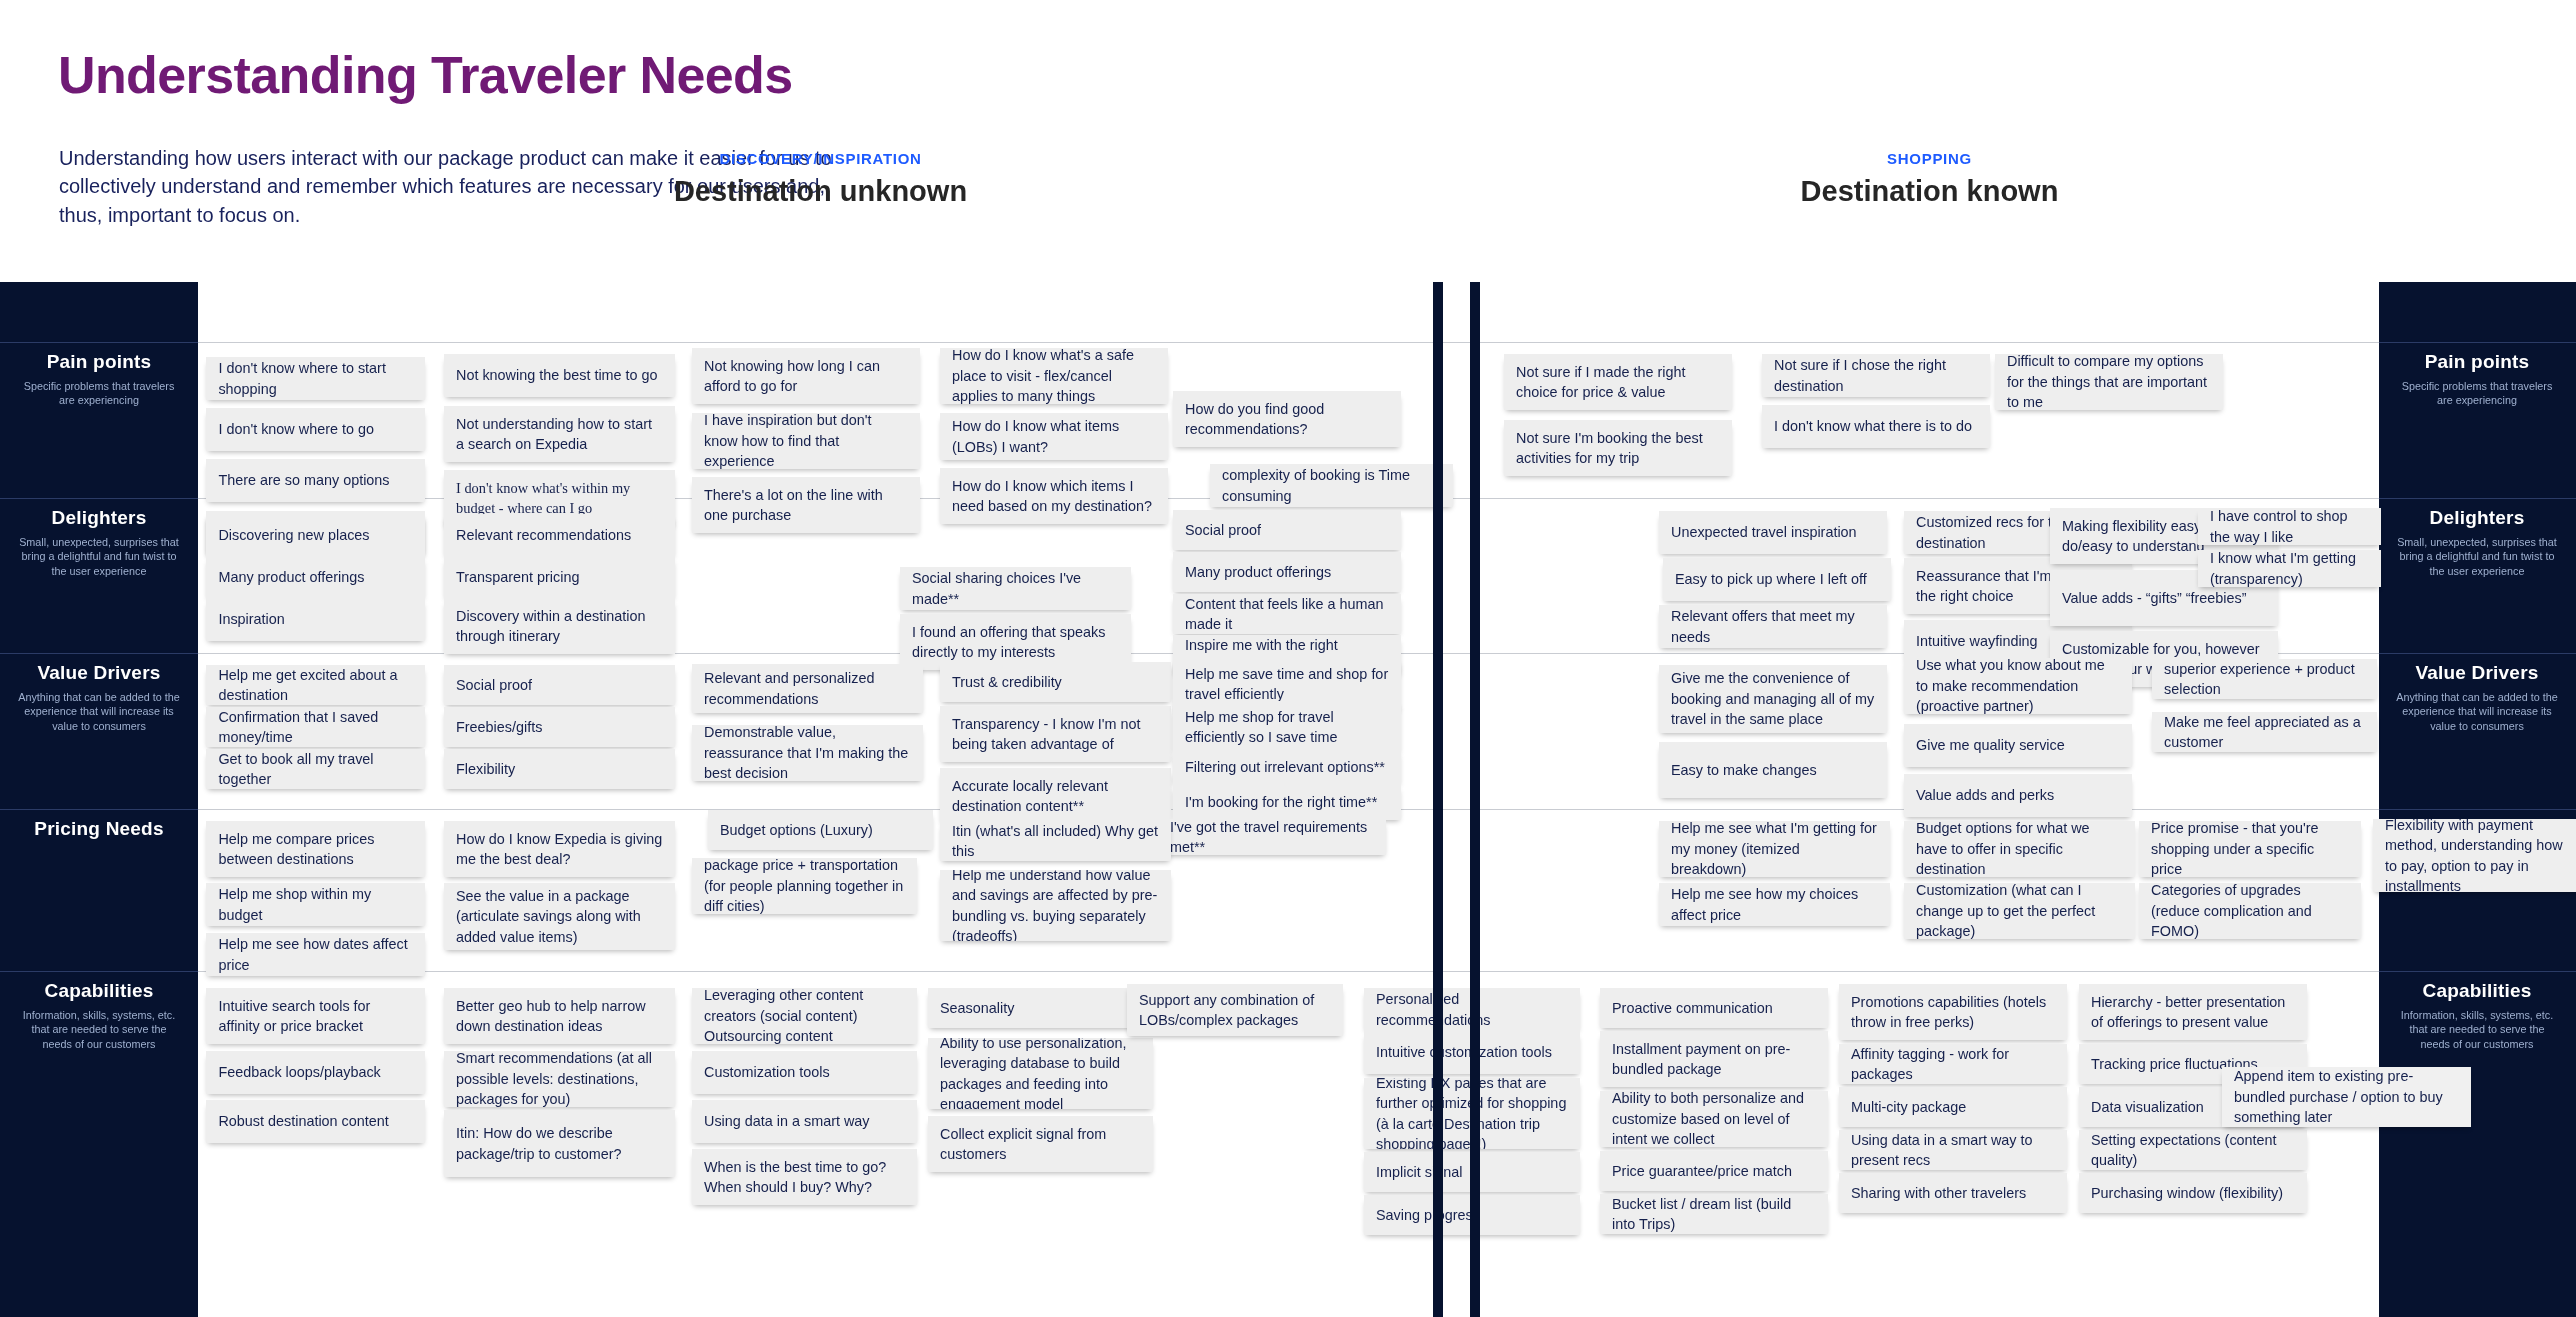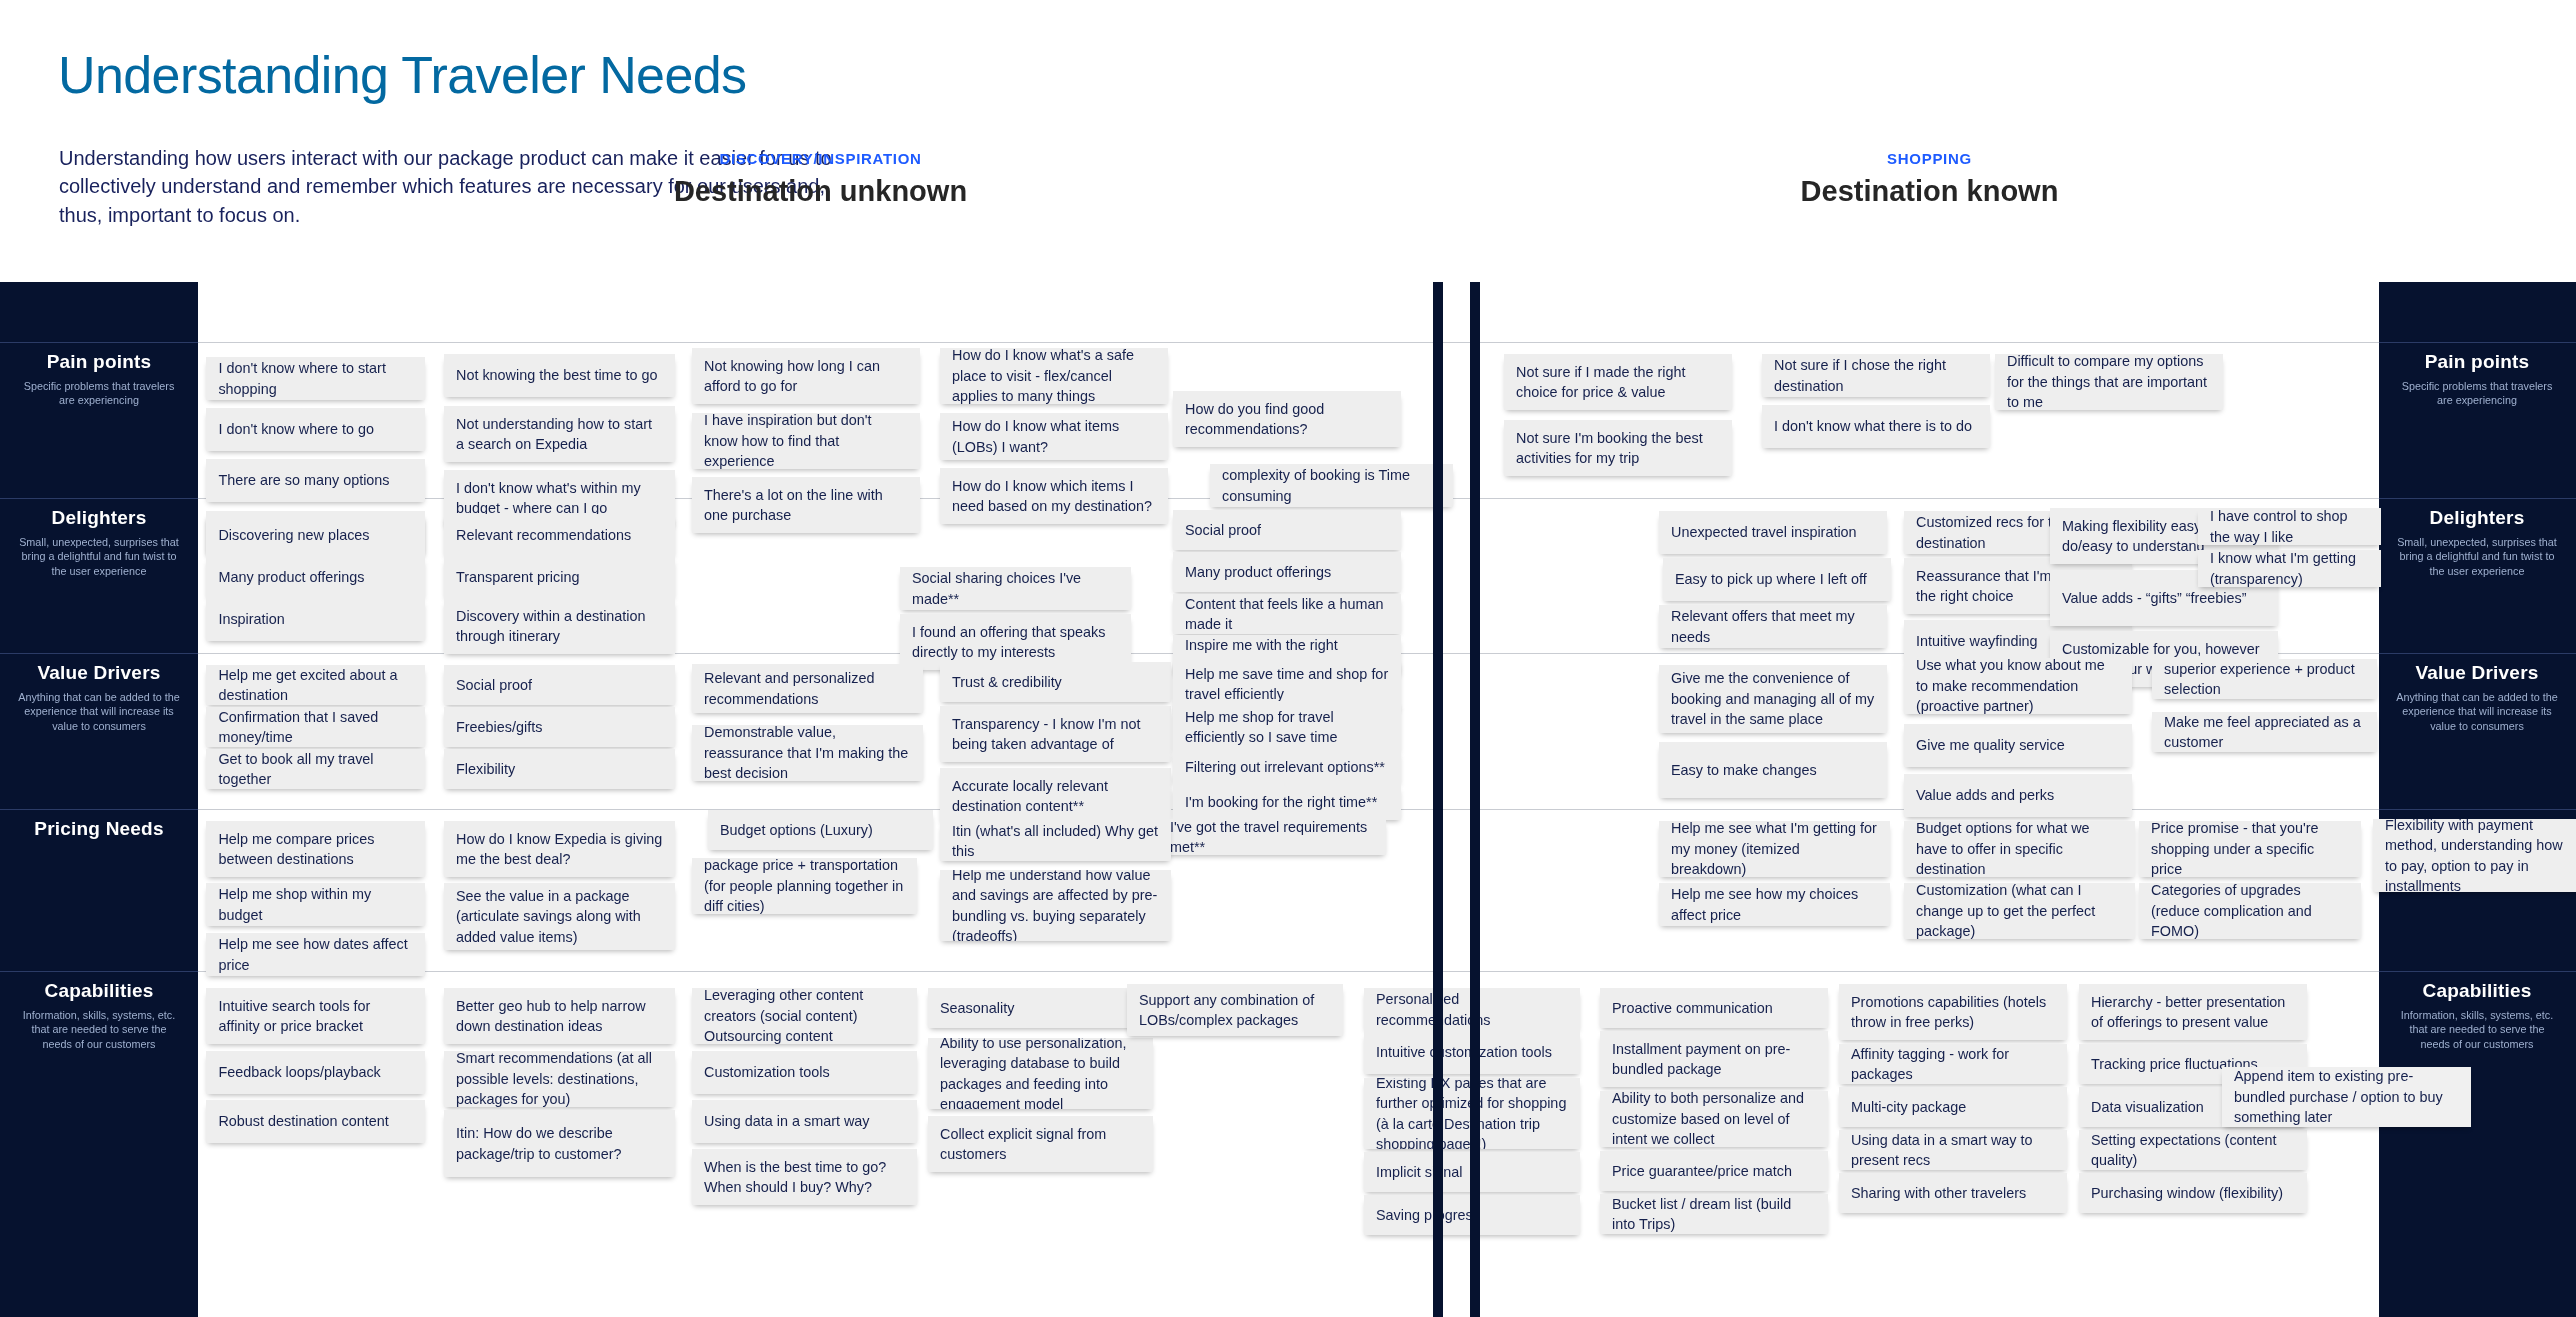--- a/index.html
+++ b/index.html
@@ -8,21 +8,21 @@
     font-family: "Liberation Sans", sans-serif;
     background:#ffffff;
     position:relative;
     overflow:hidden;
   }
 
   
   #header { position:absolute; left:0; top:0; width:2576px; height:282px; background:#fff; }
   #page-title {
     position:absolute; left:58px; top:45px;
-    font-size:52px; font-weight:400; color:#0369a1;
+    font-size:52px; font-weight:700; color:#701a75;
     letter-spacing:-0.6px;
   }
   #page-subtitle {
     position:absolute; left:59px; top:144px; width:779px;
     font-size:20px; line-height:1.42; color:#18215c; font-weight:400;
   }
 
   
   #board { position:absolute; left:0; top:282px; width:2576px; height:1036px; }
 
@@ -150,21 +150,21 @@
       <div class="col-name">Destination known</div>
     </div>
 
     <div class="note" style="left:8.4px;   top:75px; width:219px; height:43px;">I don't know where to start shopping</div>
     <div class="note" style="left:8.4px;   top:126px; width:219px; height:43px;">I don't know where to go</div>
     <div class="note" style="left:8.4px;   top:177px; width:219px; height:43px;">There are so many options</div>
     <div class="note" style="left:8.4px;   top:229px; width:219px; height:43px;">High amount of research required</div>
 
     <div class="note" style="left:246px;  top:72px; width:231px; height:43px;">Not knowing the best time to go</div>
     <div class="note" style="left:246px;  top:124px; width:231px; height:56px;">Not understanding how to start a search on Expedia</div>
-    <div class="note" style="left:246px;  top:188px; width:231px; height:56px;">I don't know what's within my budget - where can I go</div>
+    <div class="note" style="left:246px;  top:188px; width:231px; height:56px;font-family:Liberation Serif, serif;">I don't know what's within my budget - where can I go</div>
 
     <div class="note" style="left:494px;  top:66px; width:228px; height:56px;">Not knowing how long I can afford to go for</div>
     <div class="note" style="left:494px;  top:131px; width:228px; height:56px;">I have inspiration but don't know how to find that experience</div>
     <div class="note" style="left:494px;  top:195px; width:228px; height:56px;">There's a lot on the line with one purchase</div>
 
     <div class="note" style="left:742px; top:66px; width:228px; height:56px;">How do I know what's a safe place to visit - flex/cancel applies to many things</div>
     <div class="note" style="left:742px; top:131px; width:228px; height:47px;">How do I know what items (LOBs) I want?</div>
     <div class="note" style="left:742px; top:186px; width:228px; height:56px;">How do I know which items I need based on my destination?</div>
 
     <div class="note" style="left:975px; top:109px; width:228px; height:56px;">How do you find good recommendations?</div>

